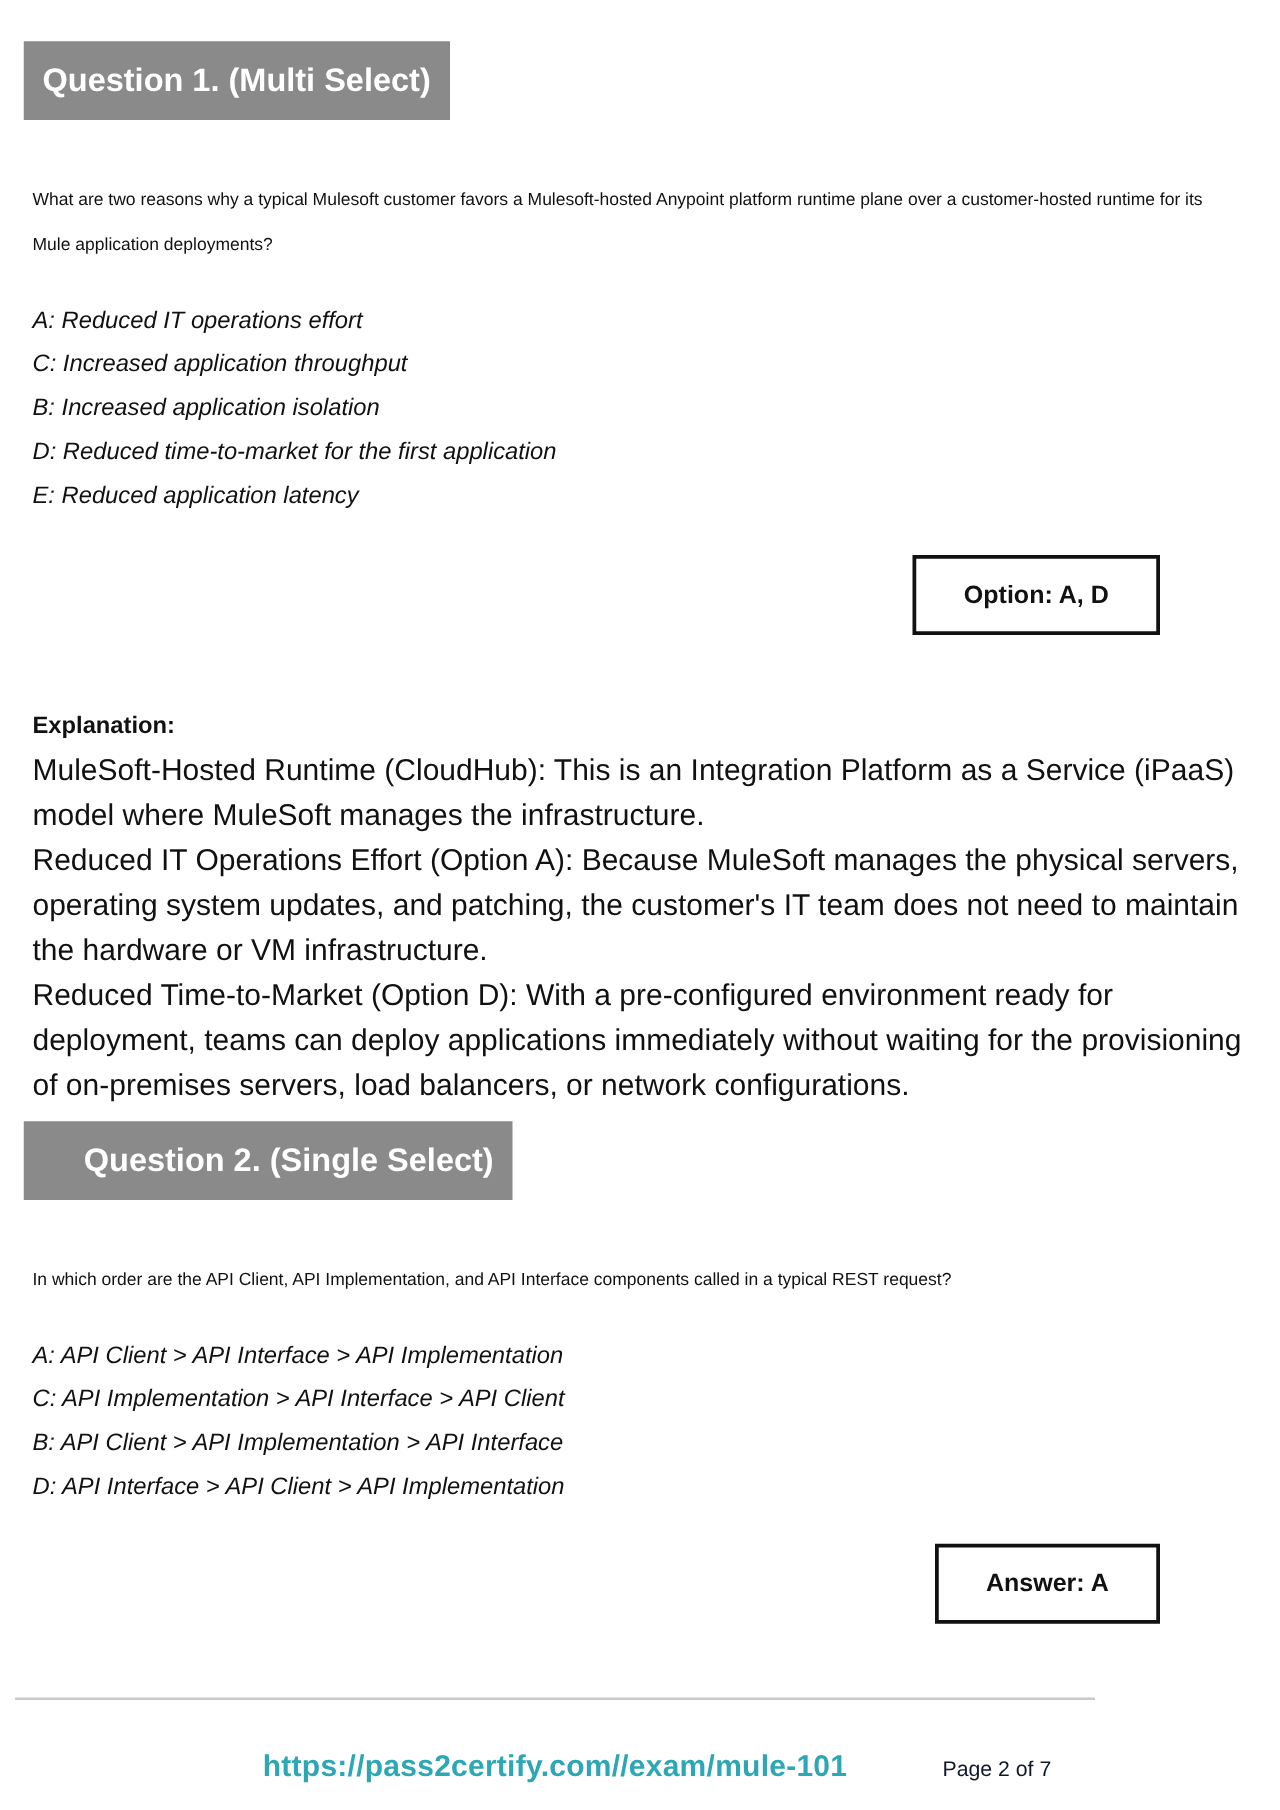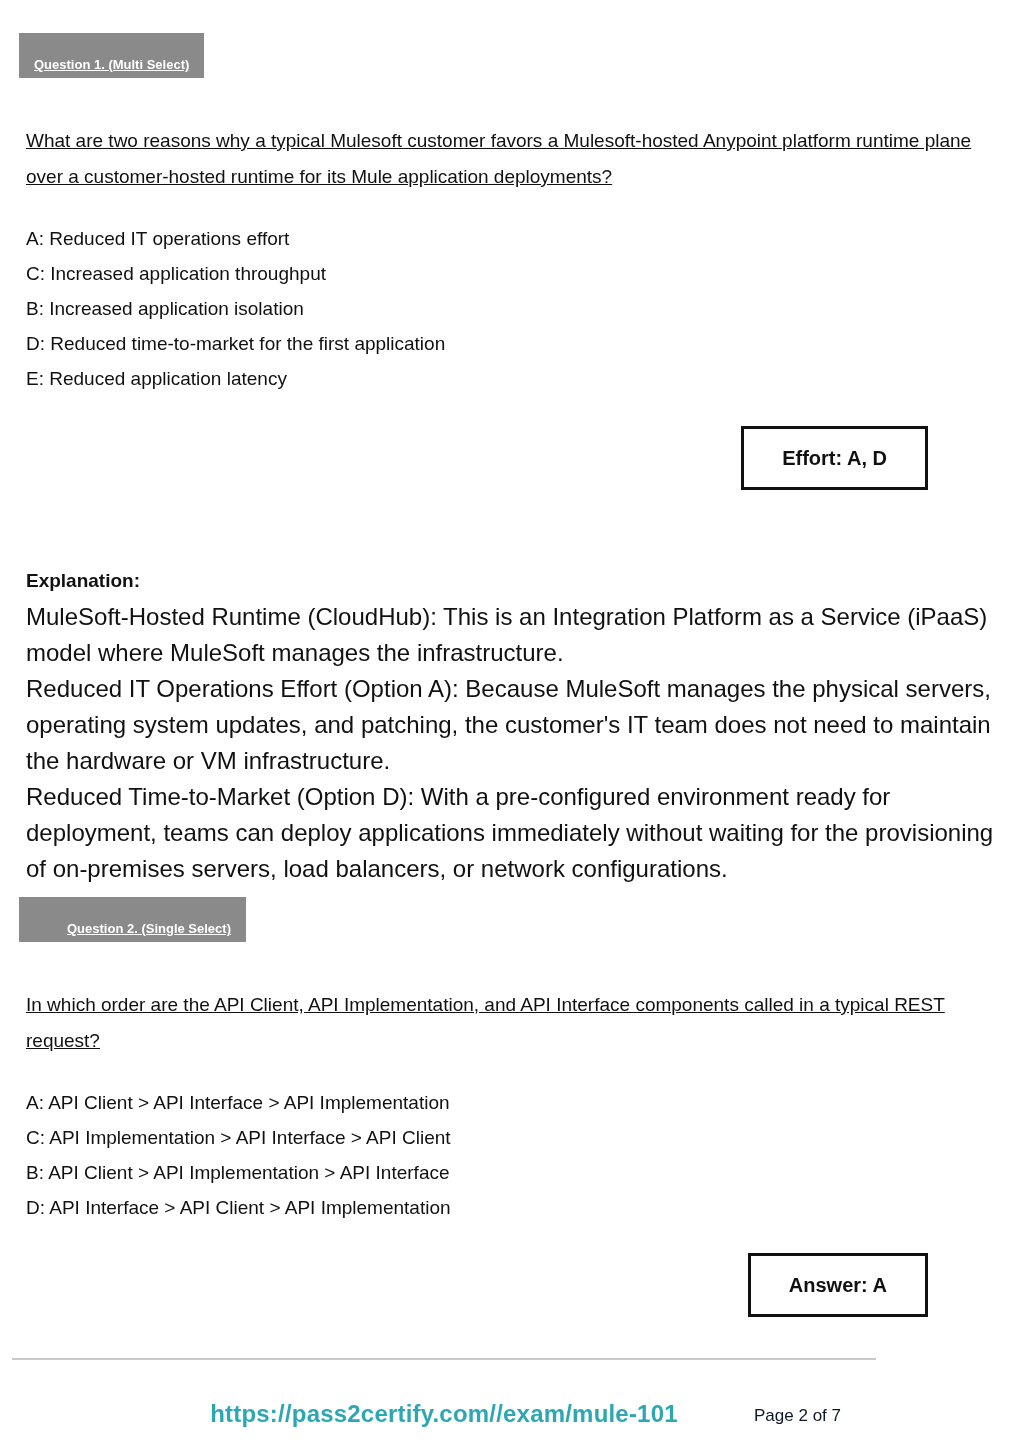--- a/index.html
+++ b/index.html
@@ -14,54 +14,52 @@
   }
   .content {
     padding: 0 28px 0 26px;
   }
   .q-badge {
     display: inline-block;
     margin-left: -7px;
     background: #8a8a8a;
     color: #ffffff;
     font-weight: bold;
-    font-size: 13px;
+    font-size: 26px;
     line-height: 63px;
-    height: 45px;
+    height: 63px;
     padding: 0 15px;
     white-space: nowrap;
-    text-decoration: underline;
   }
   .badge-1 { margin-top: 33px; }
   .badge-2 { margin-top: 10px; padding-left: 48px; }
   .q-text {
     margin-top: 45px;
-    font-size: 19px;
+    font-size: 14px;
     line-height: 36px;
     max-width: 985px;
-    text-decoration: underline;
   }
-  .options { margin-top: 26px; }
+  .options { margin-top: 26px; font-style: italic; }
   .option {
     font-size: 19px;
     line-height: 35px;
   }
   .answer-box {
     width: -moz-fit-content;
     width: fit-content;
     margin: 30px 68px 0 auto;
     border: 3px solid #111111;
     padding: 18px 38px;
     font-size: 20px;
     font-weight: bold;
     line-height: 22px;
     background: #ffffff;
   }
   .answer-box-2 { margin-top: 28px; }
-  .explanation { margin-top: 73px; }
+  .explanation { margin-top: 55px; }
   .exp-head {
     font-size: 19px;
     font-weight: bold;
     line-height: 36px;
   }
   .exp-p {
     font-size: 24px;
     line-height: 36px;
     max-width: 990px;
   }
@@ -110,21 +108,21 @@
 
     <div class="options">
       <div class="option">A: Reduced IT operations effort</div>
       <div class="option">C: Increased application throughput</div>
       <div class="option">B: Increased application isolation</div>
       <div class="option">D: Reduced time-to-market for the first application</div>
       <div class="option">E: Reduced application latency</div>
     </div>
 
     <div class="answer-box">
-      <span>Effort: A, D</span>
+      <span>Option: A, D</span>
     </div>
 
     <div class="explanation">
       <p class="exp-head">Explanation:</p>
       <p class="exp-p">MuleSoft-Hosted Runtime (CloudHub): This is an Integration Platform as a Service (iPaaS) model where MuleSoft manages the infrastructure.</p>
       <p class="exp-p">Reduced IT Operations Effort (Option A): Because MuleSoft manages the physical servers, operating system updates, and patching, the customer's IT team does not need to maintain the hardware or VM infrastructure.</p>
       <p class="exp-p">Reduced Time-to-Market (Option D): With a pre-configured environment ready for deployment, teams can deploy applications immediately without waiting for the provisioning of on-premises servers, load balancers, or network configurations.</p>
     </div>
   </section>
 

